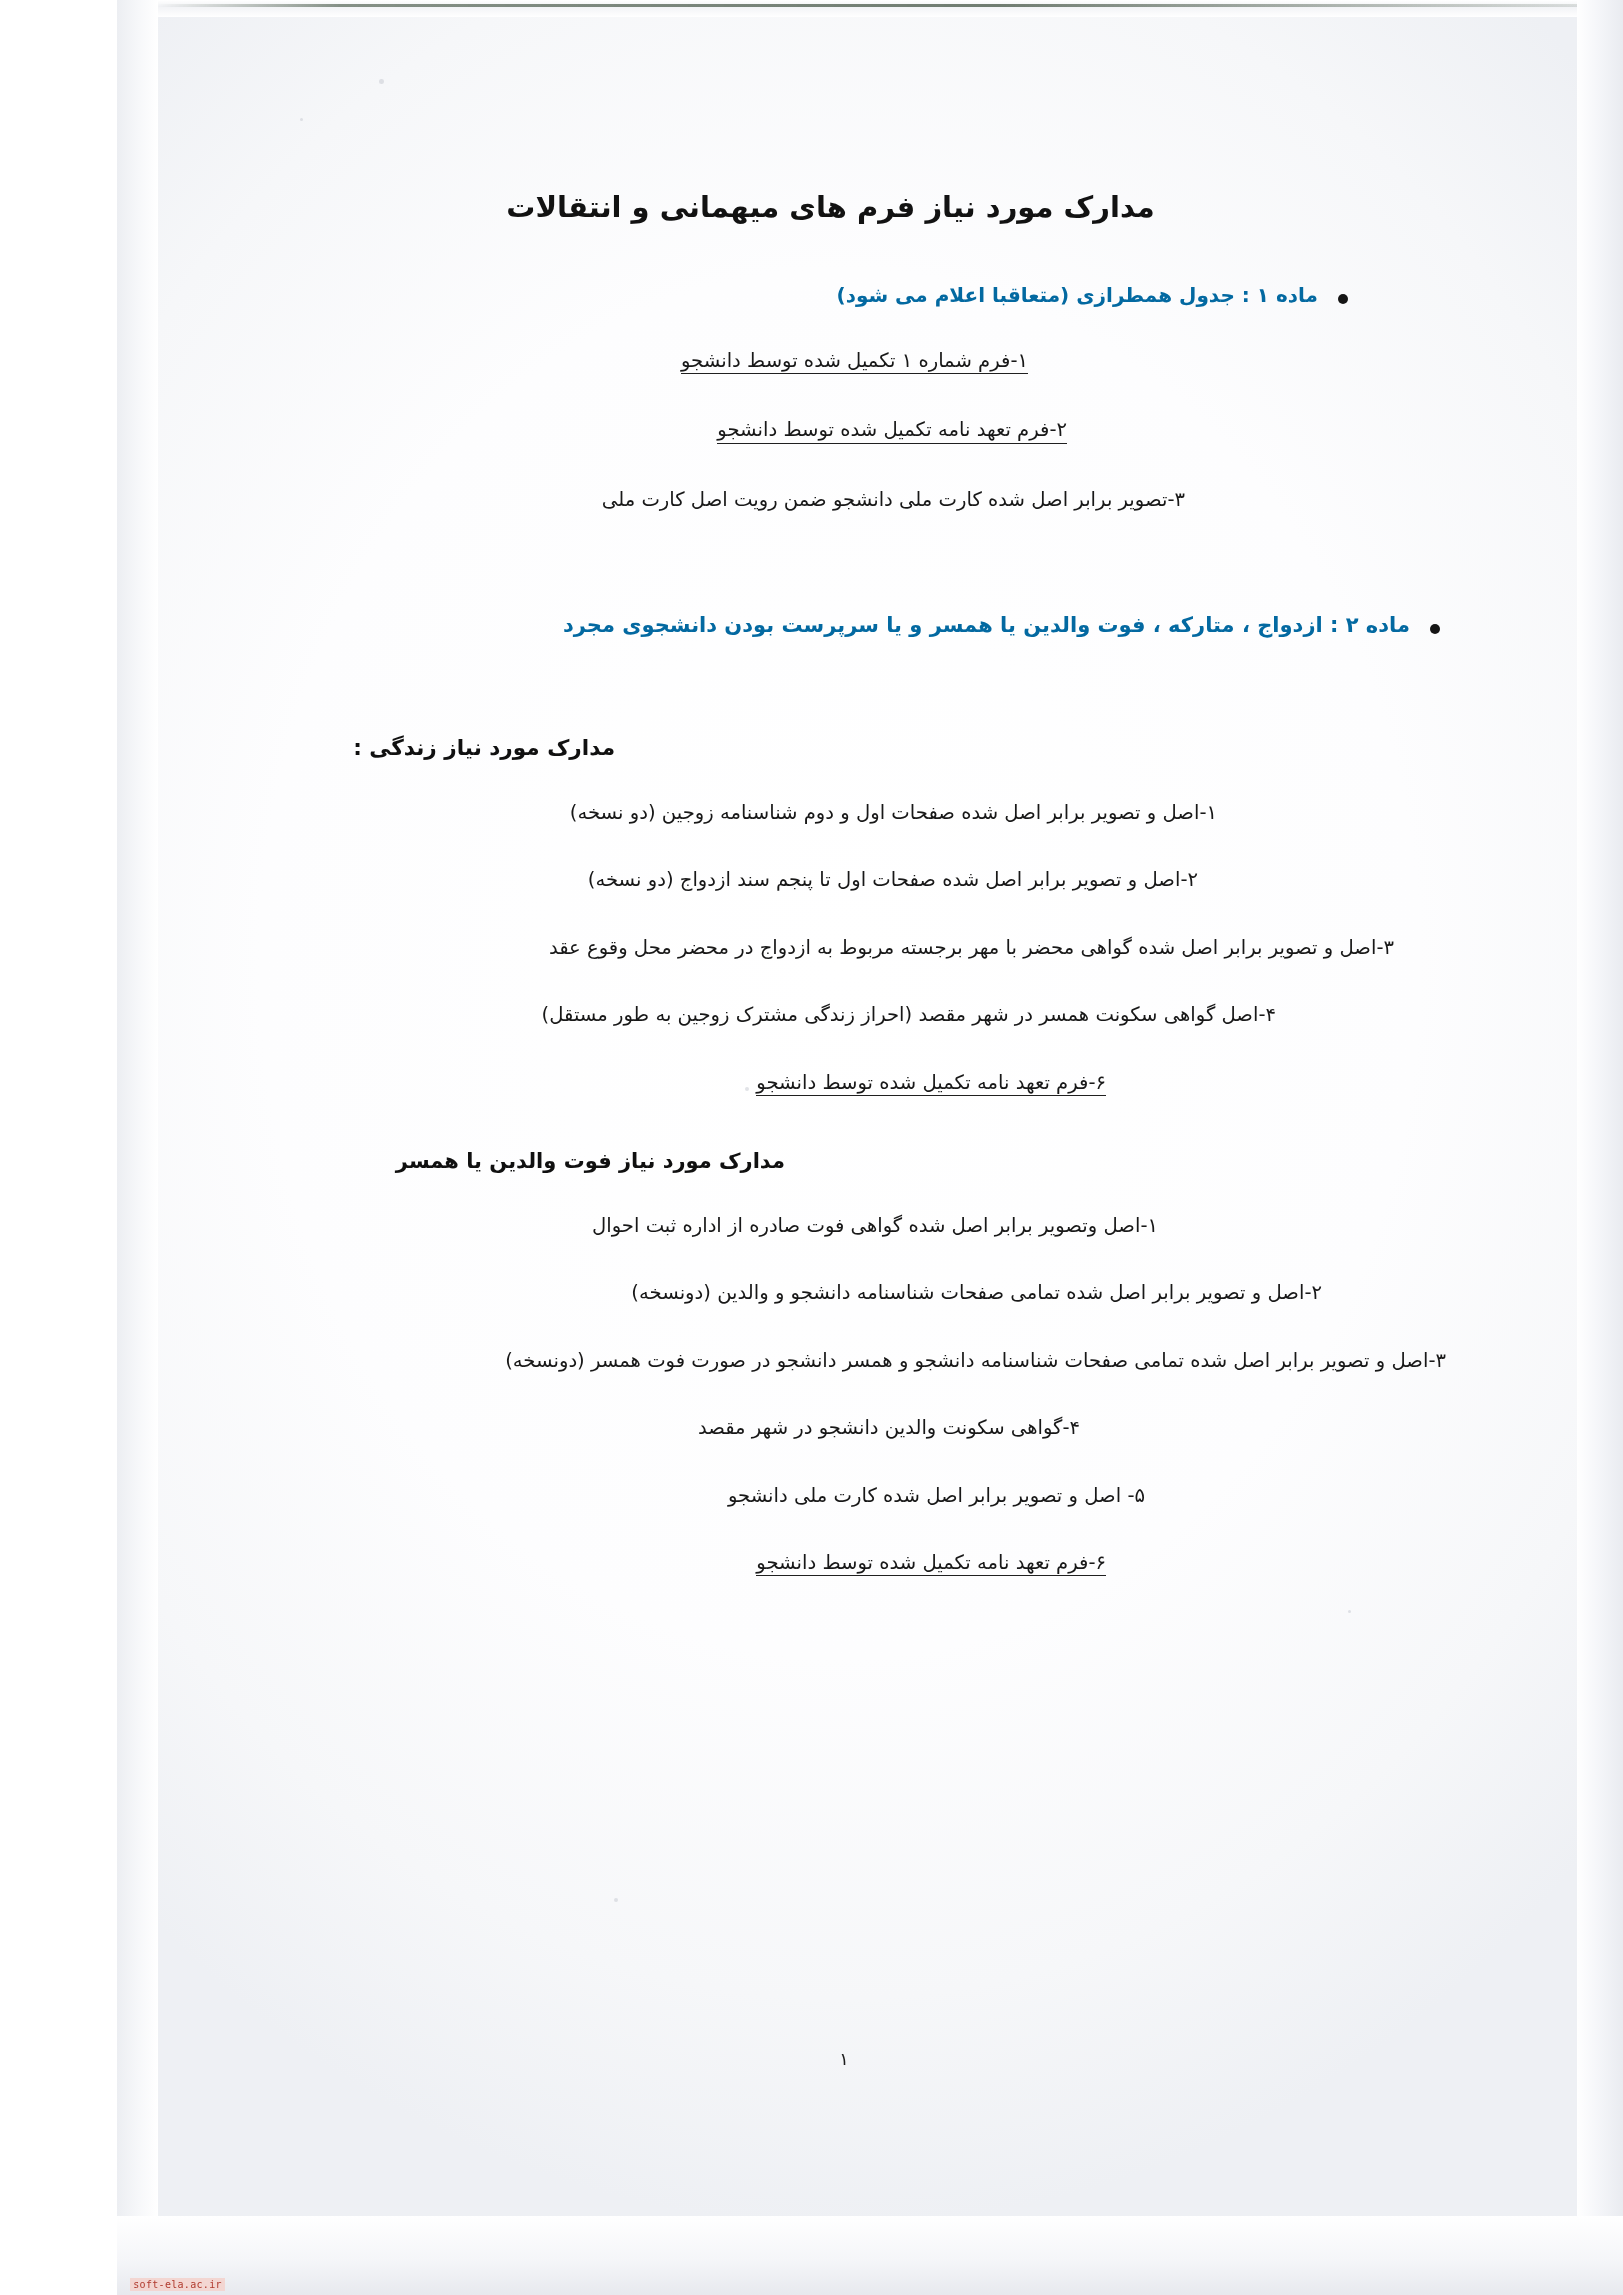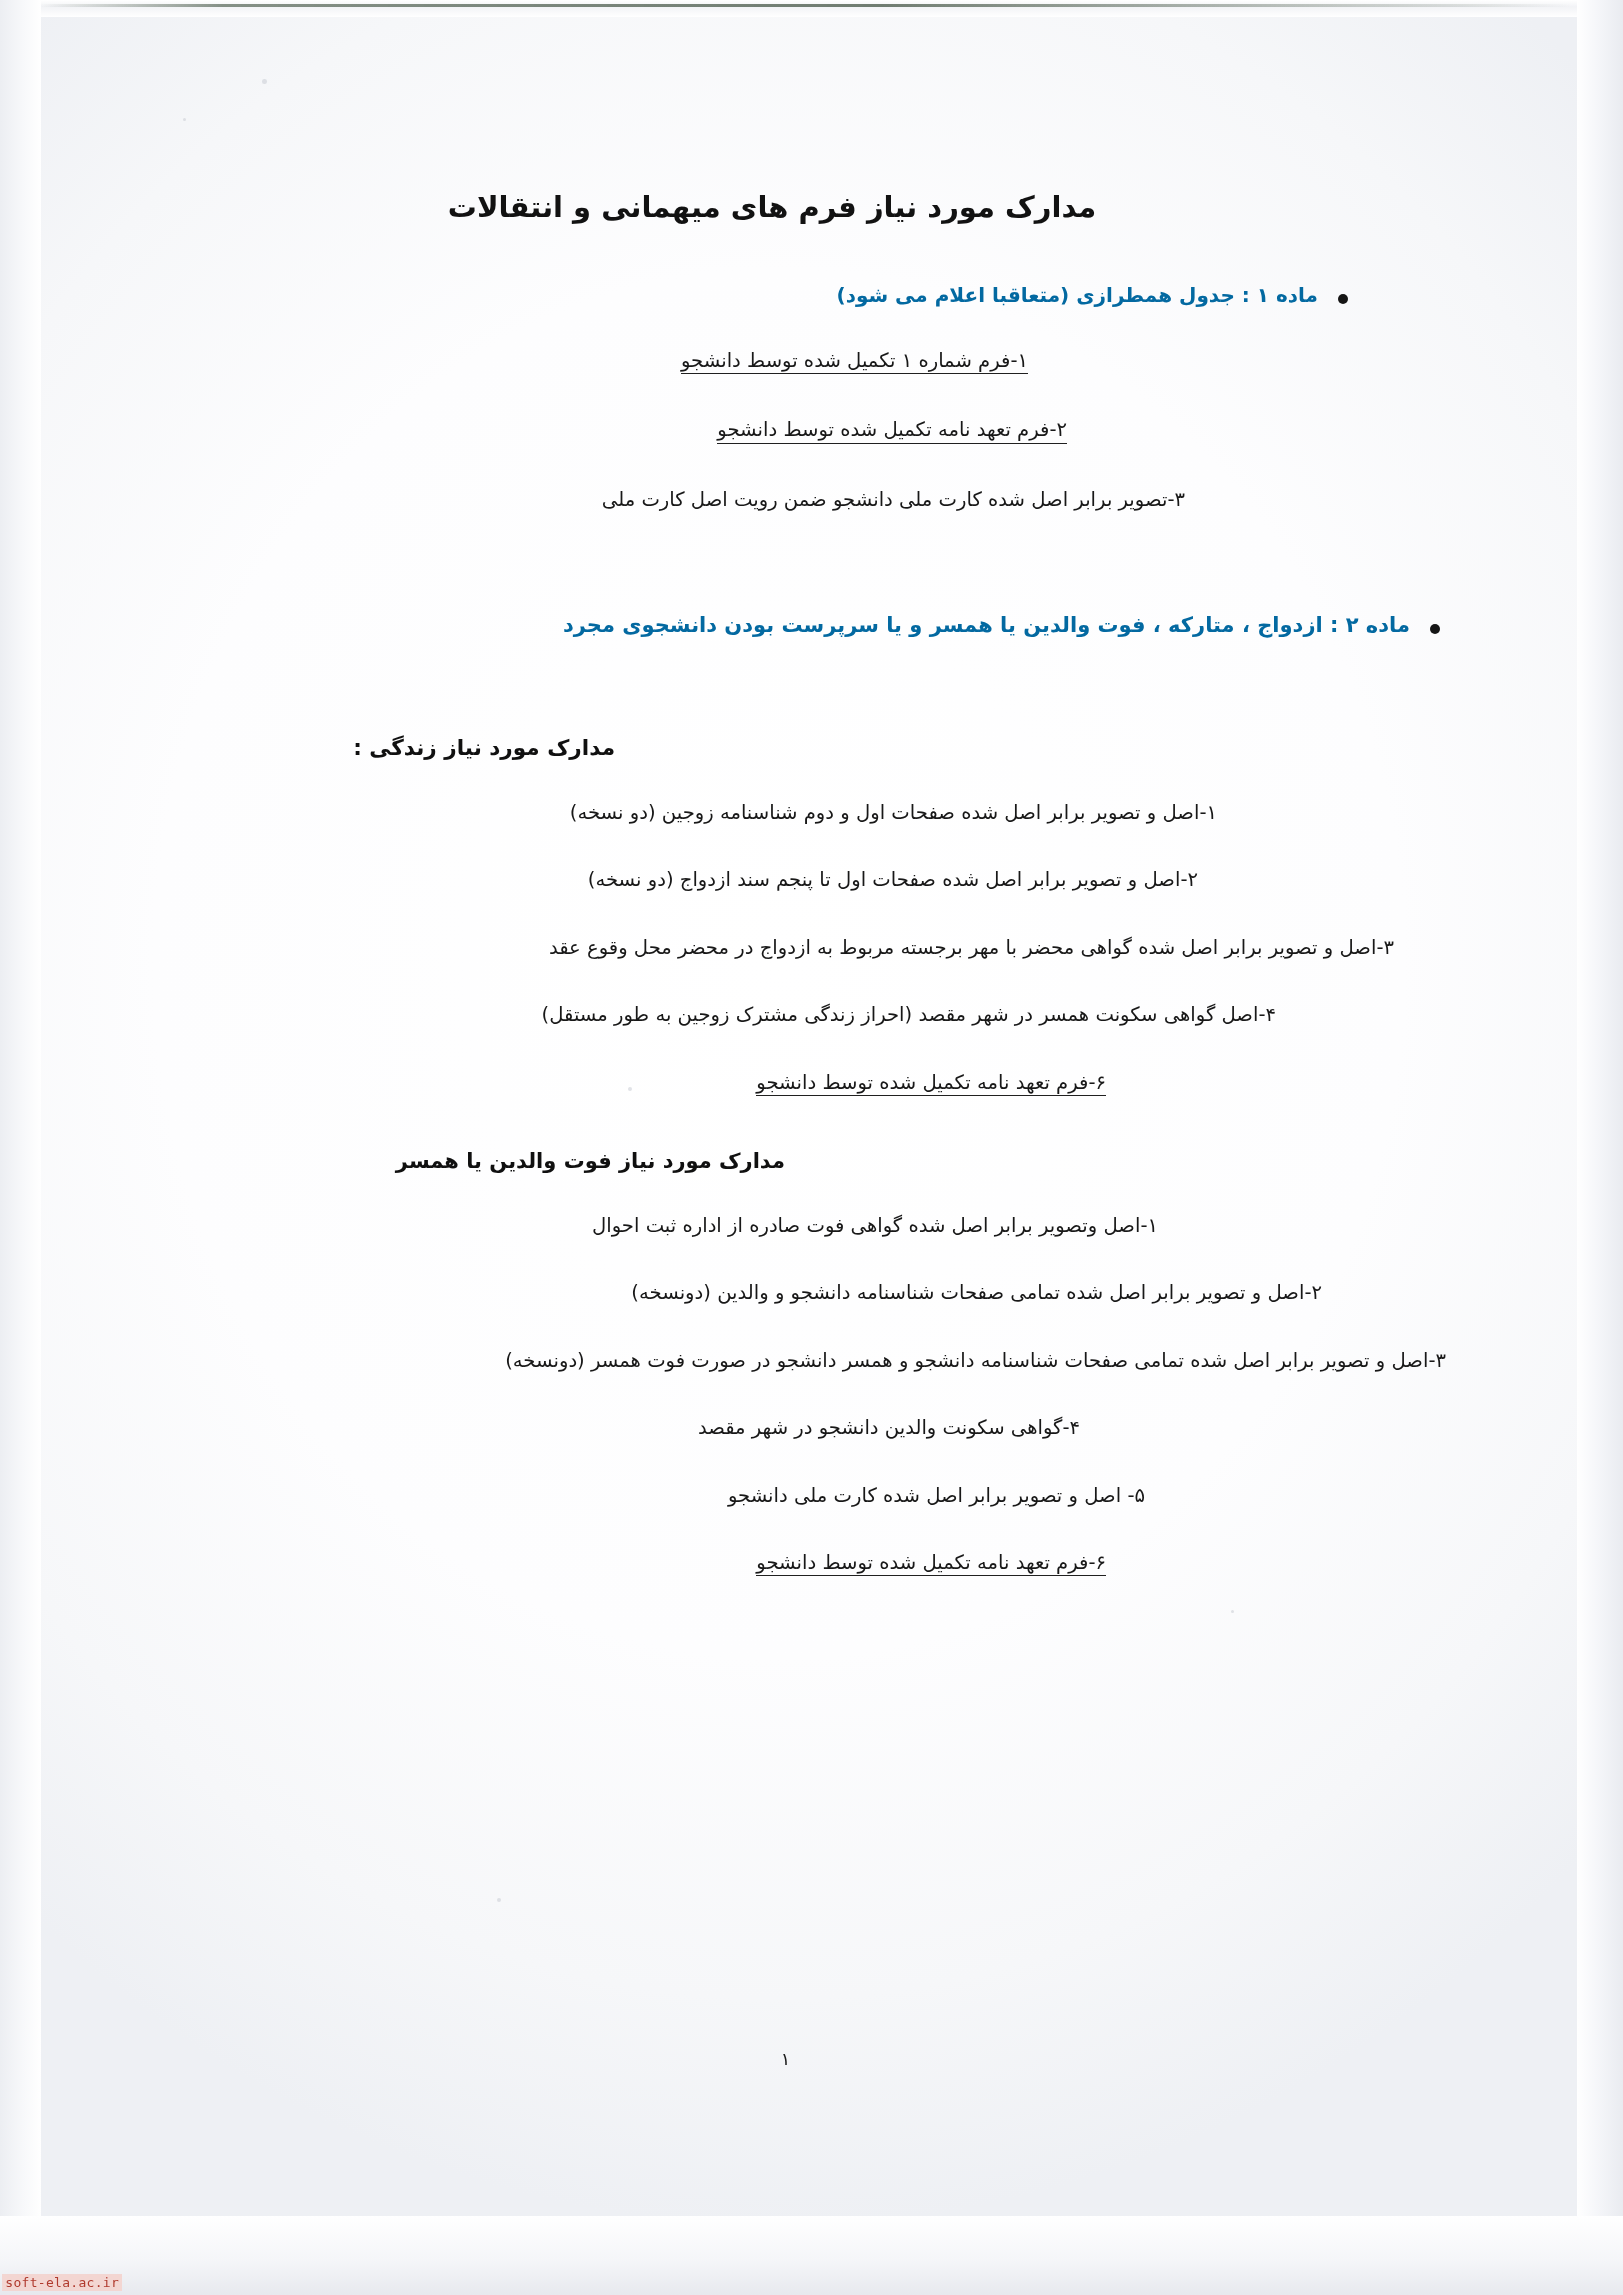--- a/index.html
+++ b/index.html
@@ -5,21 +5,21 @@
   html, body {
     margin: 0;
     padding: 0;
     background: #ffffff;
   }
   body {
     font-family: "DejaVu Sans", sans-serif;
   }
   .page {
     position: relative;
-    width: 1623px;
+    width: 1506px;
     height: 2295px;
     background: #fdfdfd;
     overflow: hidden;
   }
   
   .scan-tint {
     position: absolute;
     inset: 0;
     background:
       radial-gradient(ellipse 70% 55% at 48% 42%, #ffffff 0%, #fdfdfe 55%, #f6f7f9 82%, #eef0f4 100%);
@@ -157,23 +157,23 @@
     left: 0; right: 0;
     top: 2049px;
     text-align: center;
     font-size: 17.7px;
     color: #1d1d1d;
     padding-right: 52px;
   }
 
   .watermark {
     position: absolute;
-    left: 2px;
+    left: 13px;
     bottom: 3.9px;
-    font-size: 13px;
+    font-size: 10px;
     color: #b03a2e;
     background: #f3d6d2;
     padding: 1.3px 3.3px;
     letter-spacing: 0.3px;
     font-family: "DejaVu Sans Mono", monospace;
   }
 </style>
 </head>
 <body>
 

